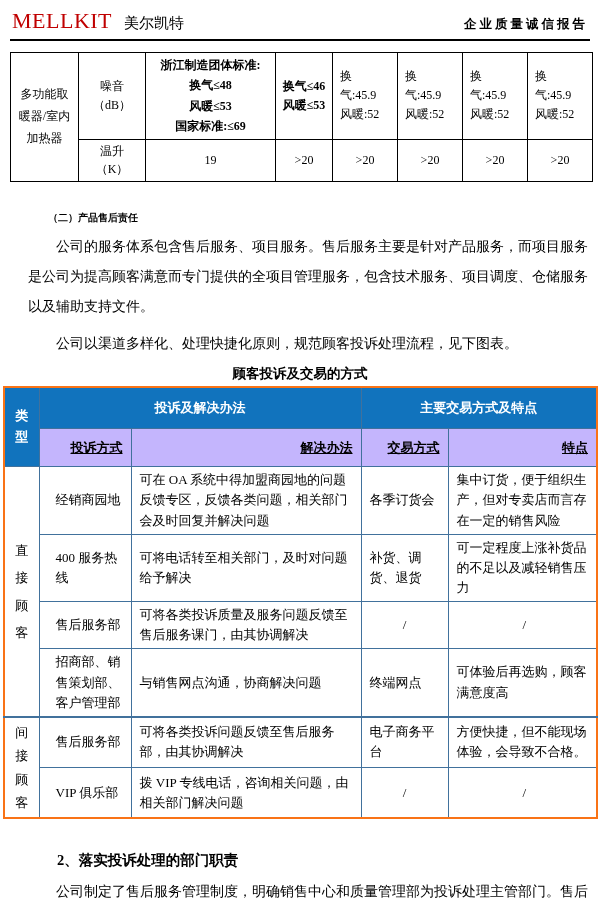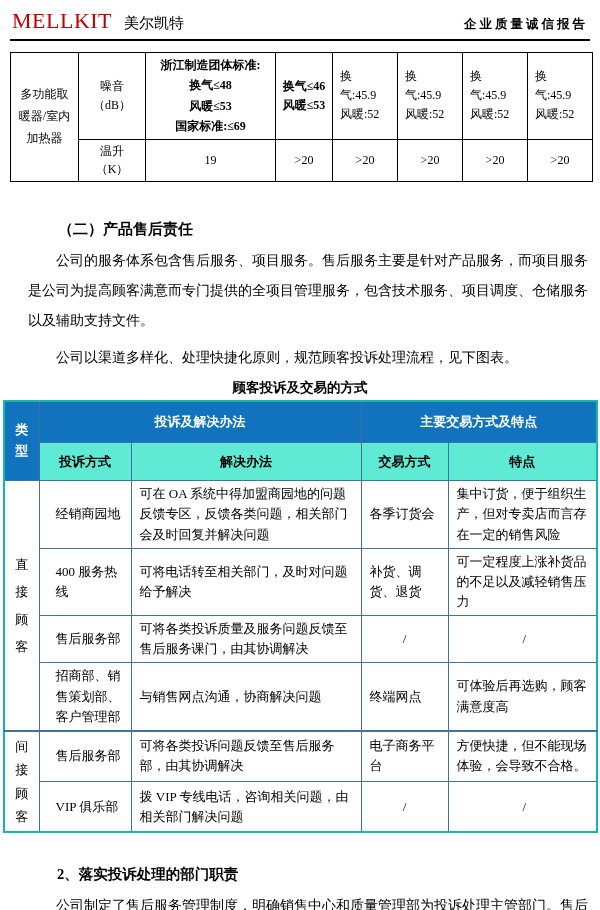--- a/index.html
+++ b/index.html
@@ -22,33 +22,33 @@
   table{border-collapse:collapse;table-layout:fixed;}
   .spec{width:582px;margin:11px 0 0 10px;font-size:12px;}
   .spec td{border:1px solid #000;vertical-align:middle;text-align:center;padding:2px 3px;line-height:1.55;}
   .spec .product{text-align:center;padding:0 6px;line-height:1.8;}
   .spec .std-lines div{line-height:1.7;font-weight:bold;}
   .spec .bold{font-weight:bold;}
   .spec .meas{text-align:left;padding-left:7px;line-height:1.6;}
 
   
   .sec-heading{
-    margin:38px 28px 0 28px;font-size:15px;font-weight:bold;text-indent:2em;
+    margin:29px 28px 0 28px;font-size:10px;font-weight:bold;text-indent:2em;
   }
   .para{
     margin:7px 12px 0 28px;font-size:14px;line-height:30px;
     text-align:justify;text-indent:2em;
   }
   .tbl-title{text-align:center;font-weight:bold;font-size:13.5px;margin:6px 0 3px 0;}
 
   
-  .complaint{width:593px;margin:0 0 0 3px;font-size:13px;border:2px solid #14b8a6;}
+  .complaint{width:593px;margin:0 0 0 3px;font-size:13px;border:2px solid #f97316;}
   .complaint td{border:1px solid #41719c;vertical-align:middle;padding:3px 8px;line-height:1.55;}
   .complaint .hd{background:#1173bd;color:#fff;font-weight:bold;text-align:center;padding:2px;}
-  .complaint .subhd{font-weight:bold;text-align:center;background:#5eead4;}
+  .complaint .subhd{font-weight:bold;text-align:right;background:#c4b5fd;text-decoration:underline;}
   .complaint .vstack{width:1em;margin:0 auto;text-align:center;line-height:2.1;word-break:break-all;}
   .complaint .typehead .vstack{line-height:1.6;}
   .complaint .method{padding-left:16px;}
   .complaint .feature{padding:3px 4px 3px 8px;}
   .complaint .center{text-align:center;}
   .complaint .grp-top{border-top:2px solid #41719c;}
   .hdr-divider{border-bottom:2px solid #41719c;}
 
   .bottom-heading{margin:32px 28px 0 28px;font-size:14.5px;font-weight:bold;text-indent:2em;}
 </style>

